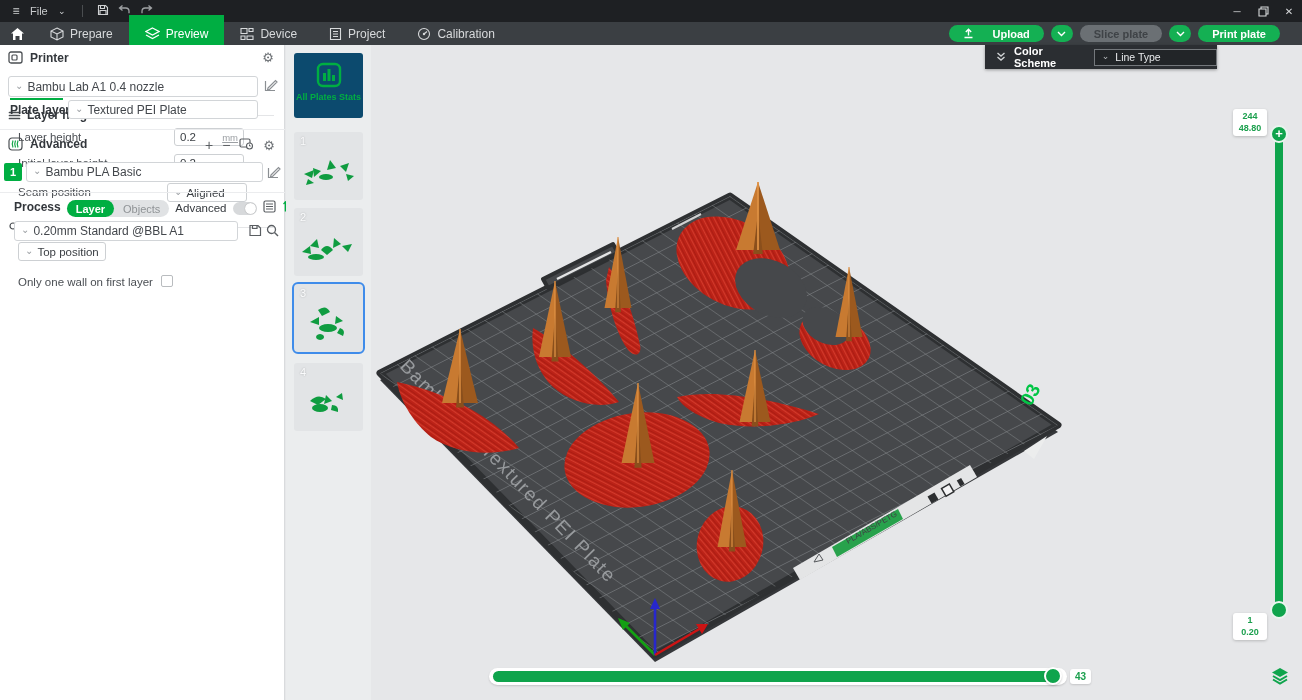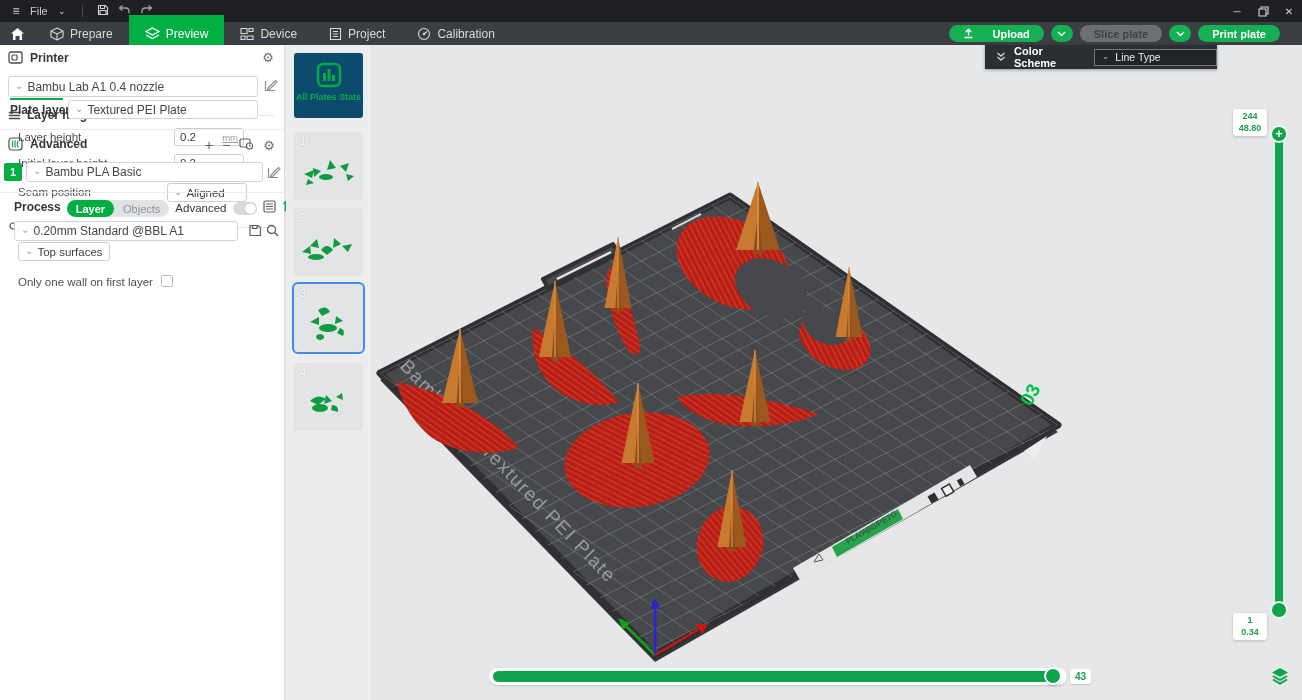--- a/index.html
+++ b/index.html
@@ -369,21 +369,21 @@
     <svg width="13" height="13" viewBox="0 0 13 13">
         <circle cx="5" cy="5" r="3" fill="none" stroke="#4a4e52" stroke-width="1.2"></circle>
         <circle cx="9.5" cy="9.5" r="2.4" fill="none" stroke="#4a4e52" stroke-width="1.1"></circle>
       </svg>
     <span class="gtitle">Advanced</span>
     <span class="gline"></span>
   </div>
   <div class="prow" style="margin-top:2px;">
     <div class="selbox">
       <span class="chev">⌄</span>
-      <span>Top surfaces</span>
+      <span>Top position</span>
     </div>
     <span style="width:27px;"></span>
   </div>
   <div class="prow" style="margin-top:4px;">
     <span class="label">Only one wall on first layer</span>
     <span class="checkbox"></span>
     <span style="width:101px;"></span>
   </div>
 </div>
 
@@ -553,21 +553,21 @@
 
   <div class="vbadge top">
     <div>244</div>
     <div>48.80</div>
   </div>
   <div class="vtrack"></div>
   <div class="vhandle top">+</div>
   <div class="vhandle bottom"></div>
   <div class="vbadge bottom">
     <div>1</div>
-    <div>0.34</div>
+    <div>0.20</div>
   </div>
 
   <div class="htrack">
     <div class="hfill"></div>
   </div>
   <div class="hhandle"></div>
   <div class="hbadge">43</div>
 
   <div class="layersbtn">
     <svg width="20" height="20" viewBox="0 0 20 20">

